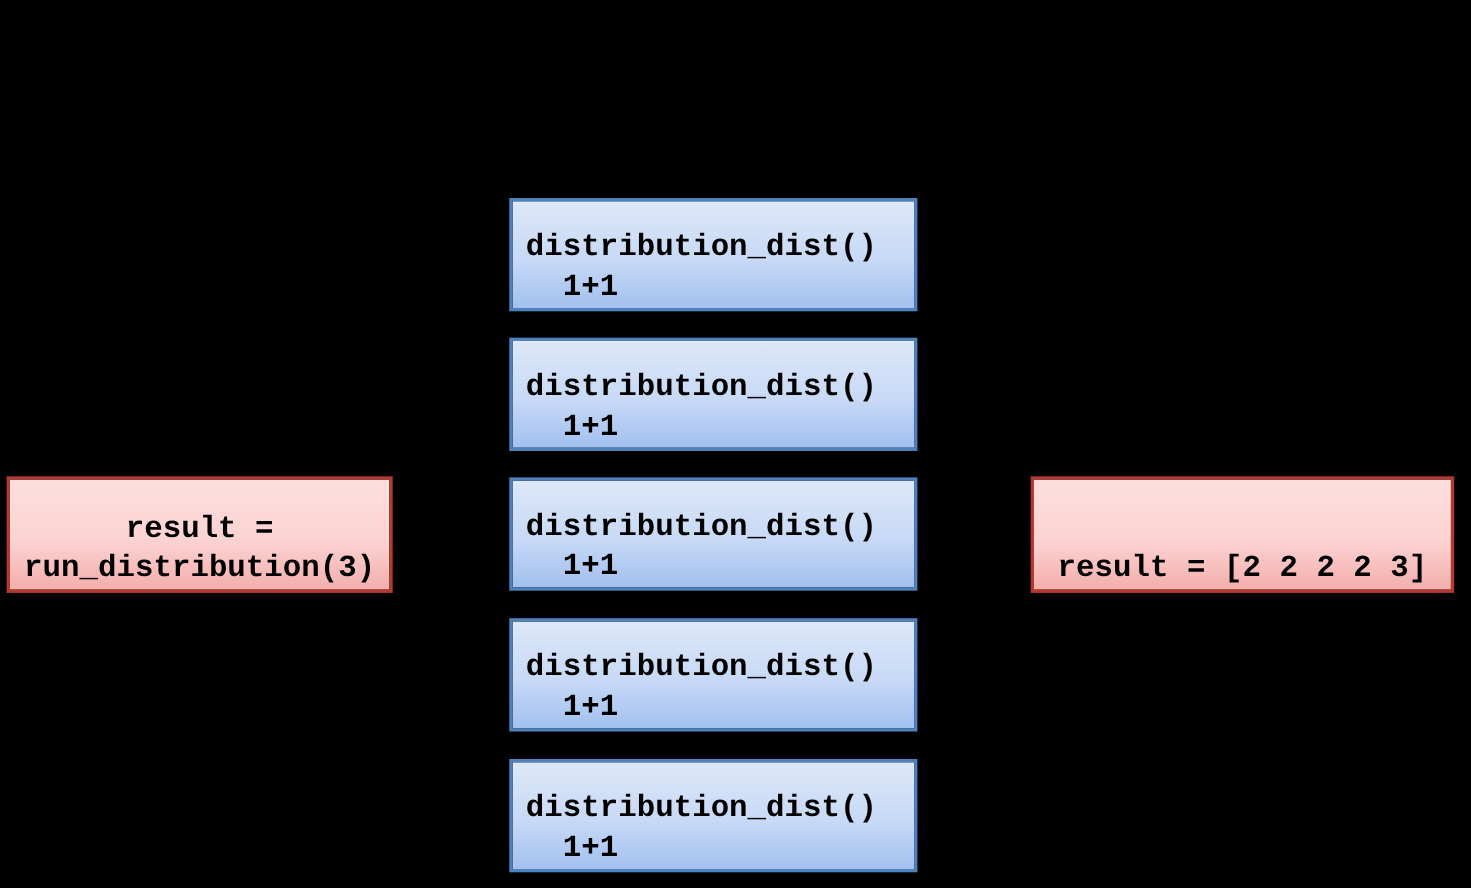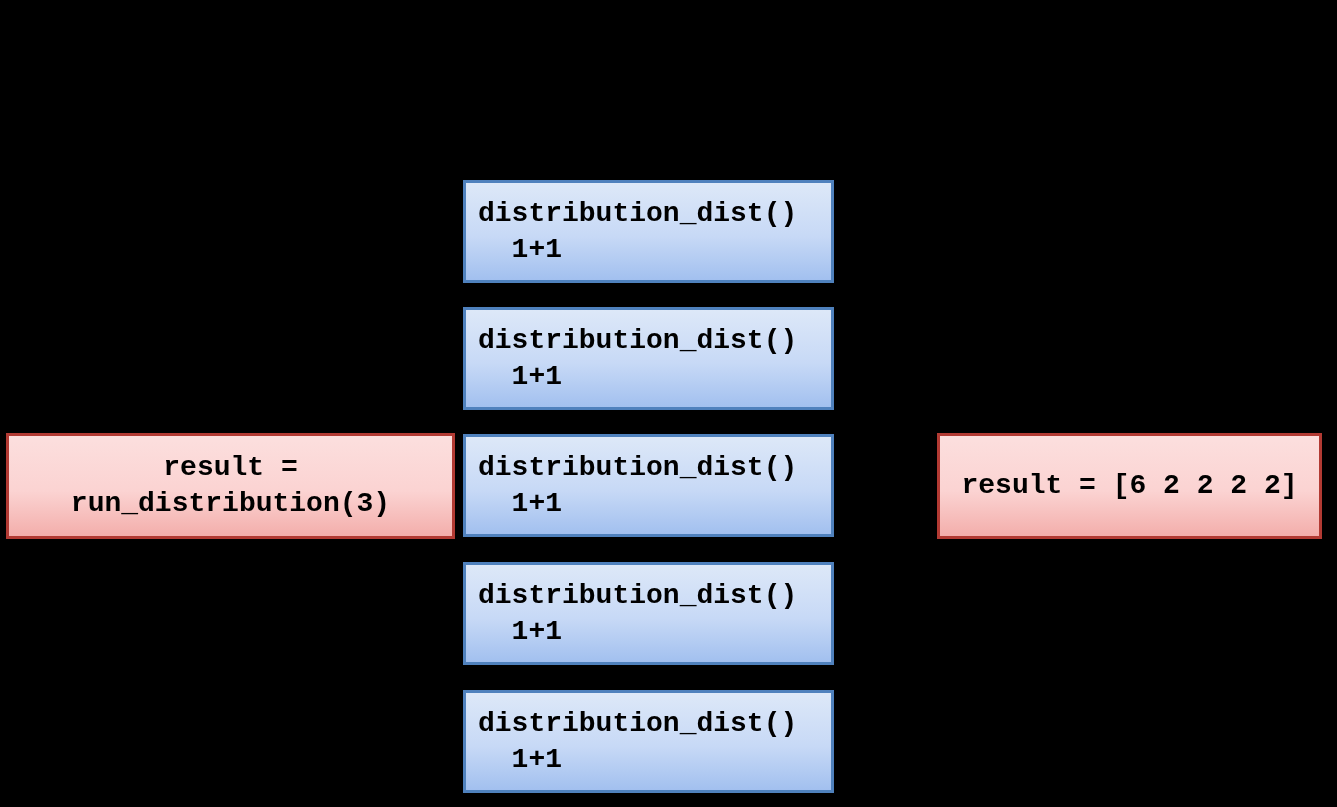--- a/index.html
+++ b/index.html
@@ -17,21 +17,21 @@
     background: #000000;
     font-family: "Liberation Mono", "DejaVu Sans Mono", monospace;
     font-weight: bold;
     color: #000000;
   }
   .box {
     position: absolute;
     box-sizing: border-box;
     display: flex;
     flex-direction: column;
-    justify-content: center;
+    justify-content: flex-end;
     font-size: 28px;
     line-height: 36px;
     white-space: pre;
   }
   .red-box {
     border: 3px solid #b23a33;
     background: linear-gradient(to bottom, #fcdfde 0%, #fbd3d2 55%, #f3aeab 100%);
     text-align: center;
   }
   .blue-box {
@@ -39,21 +39,21 @@
     width: 371px;
     height: 103px;
     border: 3px solid #4f81bd;
     background: linear-gradient(to bottom, #dde8f8 0%, #c7d9f6 55%, #a2c0ef 100%);
     text-align: left;
     padding-left: 12px;
   }
   .caller-box {
     left: 6px;
     top: 433px;
-    width: 449px;
+    width: 351px;
     height: 106px;
   }
   .result-box {
     left: 937px;
     top: 433px;
     width: 385px;
     height: 106px;
   }
   .task-1 { top: 180px; }
   .task-2 { top: 307px; }
@@ -91,16 +91,16 @@
     <div class="task-header">distribution_dist()</div>
     <div class="task-body">1+1</div>
   </div>
 
   <div class="box blue-box task-5">
     <div class="task-header">distribution_dist()</div>
     <div class="task-body">1+1</div>
   </div>
 
   <div class="box red-box result-box">
-    <div>result = [6 2 2 2 2]</div>
+    <div>result = [2 2 2 2 3]</div>
   </div>
 
 </div>
 
 </body></html>

